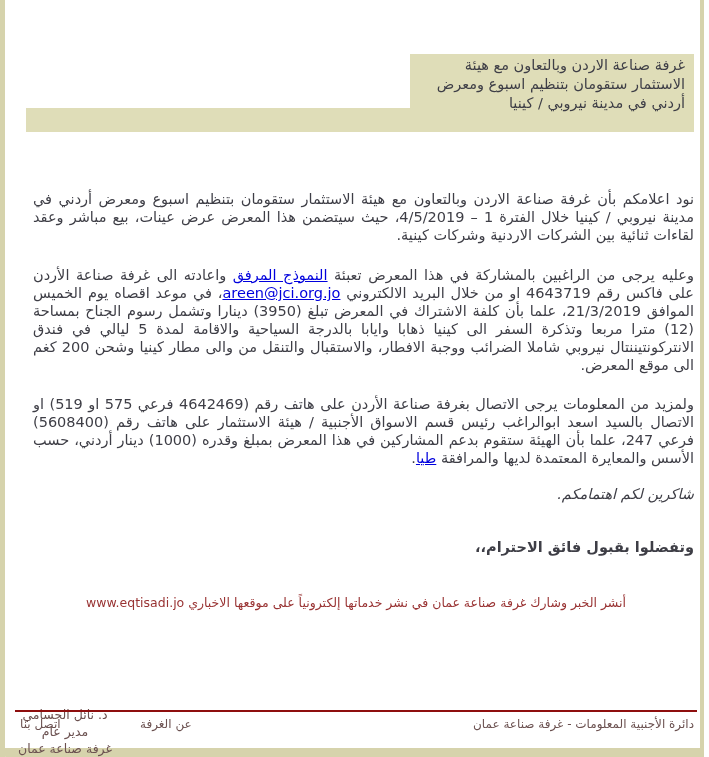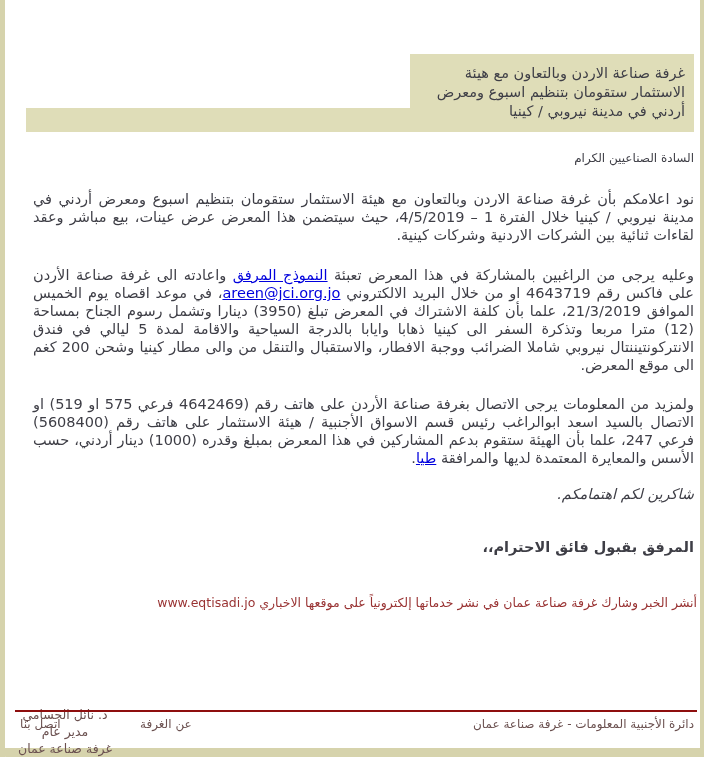--- a/index.html
+++ b/index.html
@@ -16,21 +16,21 @@
   .frame-left   { left: 0; top: 0; width: 5px; height: 757px; background: var(--frame, #d6d3ac); }
   .frame-right  { left: 700px; top: 0; width: 4px; height: 757px; background: var(--frame, #d6d3ac); }
   .frame-bottom { left: 0; top: 748px; width: 704px; height: 9px; background: var(--frame, #d6d3ac);
                   border-bottom-left-radius: 6px; border-bottom-right-radius: 4px; }
 
   
   .header-band { left: 26px; top: 108px; width: 668px; height: 24px; background: var(--beige, #dfddb8); }
   .header-box  { left: 410px; top: 54px; width: 284px; height: 78px; background: var(--beige, #dfddb8); }
   .header-title {
     direction: rtl; text-align: right;
-    padding: 10px 9px 0 4px;
+    padding: 2px 9px 0 4px;
     font-size: 14.5px; line-height: 19px;
     color: var(--text, #45453f);
   }
 
   
   .rtl { direction: rtl; unicode-bidi: embed; }
   .salutation {
     left: 33px; top: 149px; width: 661px;
     text-align: right; font-size: 12px; line-height: 18px;
     color: var(--text, #45454d);
@@ -45,21 +45,21 @@
   .p2 { top: 266px; }
   .p3 { top: 395px; }
   .thanks  { top: 485px; text-align: right; font-style: italic; }
   .closing { top: 538px; text-align: right; font-weight: bold; }
 
   a.link { color: var(--link, #0000dd); text-decoration: underline; cursor: pointer; }
   a.link.bold { font-weight: normal; }
 
   .promo {
     left: 15px; top: 594px; width: 682px;
-    text-align: right; font-size: 12.5px; line-height: 17px;
+    text-align: center; font-size: 12.5px; line-height: 17px;
     color: var(--maroon, #993333);
   }
 
   .signature {
     left: 13px; top: 658px; width: 104px;
     text-align: center; font-size: 12.5px; line-height: 17px;
     color: var(--muted, #6b5150);
     margin-top: 48px;
   }
   .divider { left: 15px; top: 710px; width: 682px; height: 2px; background: var(--redline, #8e0e0e); }
@@ -79,33 +79,32 @@
 <div class="abs frame-left"></div>
 <div class="abs frame-right"></div>
 <div class="abs frame-bottom"></div>
 
 <div class="abs header-band"></div>
 <div class="abs header-box">
   <div class="header-title">غرفة صناعة الاردن وبالتعاون مع هيئة الاستثمار ستقومان بتنظيم اسبوع ومعرض أردني في  مدينة نيروبي / كينيا</div>
 </div>
 
 <div class="abs salutation rtl">
-  <div>السادة الصناعيين الكرام</div>
 </div>
 
 <div class="abs para p1 rtl">
   <span>نود اعلامكم بأن غرفة صناعة الاردن وبالتعاون مع هيئة الاستثمار ستقومان بتنظيم اسبوع ومعرض أردني في  مدينة نيروبي / كينيا خلال الفترة 1 – 4/5/2019، حيث سيتضمن هذا المعرض عرض عينات، بيع مباشر وعقد لقاءات ثنائية بين الشركات الاردنية وشركات كينية.</span>
 </div>
 
 <div class="abs para p2 rtl"><span>وعليه يرجى من الراغبين بالمشاركة في هذا المعرض تعبئة </span><a class="link bold">النموذج المرفق</a><span> واعادته الى غرفة صناعة الأردن على فاكس رقم 4643719 او من خلال البريد الالكتروني </span><a class="link">areen@jci.org.jo</a><span>، في موعد اقصاه يوم الخميس الموافق 21/3/2019، علما بأن كلفة الاشتراك في المعرض تبلغ (3950) دينارا وتشمل رسوم الجناح بمساحة (12) مترا مربعا وتذكرة السفر الى كينيا ذهابا وايابا بالدرجة السياحية والاقامة لمدة 5 ليالي في فندق الانتركونتيننتال نيروبي شاملا الضرائب ووجبة الافطار، والاستقبال والتنقل من والى مطار كينيا وشحن 200 كغم الى موقع المعرض.</span></div>
 
 <div class="abs para p3 rtl"><span>ولمزيد من المعلومات يرجى الاتصال بغرفة صناعة الأردن على هاتف رقم (4642469 فرعي 575 او 519) او الاتصال بالسيد اسعد ابوالراغب رئيس قسم الاسواق الأجنبية / هيئة الاستثمار على هاتف رقم (5608400) فرعي 247، علما بأن الهيئة ستقوم بدعم المشاركين في هذا المعرض بمبلغ وقدره (1000) دينار أردني، حسب الأسس والمعايرة المعتمدة لديها والمرافقة </span><a class="link bold">طيا</a><span>.</span></div>
 
 <div class="abs para thanks rtl">شاكرين لكم اهتمامكم.</div>
-<div class="abs para closing rtl">المرفق بقبول فائق الاحترام،،</div>
+<div class="abs para closing rtl">وتفضلوا بقبول فائق الاحترام،،</div>
 
 <div class="abs promo rtl"><span>أنشر الخبر وشارك غرفة صناعة عمان في نشر خدماتها إلكترونياً على موقعها الاخباري </span><span>www.eqtisadi.jo</span></div>
 
 <div class="abs signature rtl">
   <div>د. نائل الحسامي</div>
   <div>مدير عام</div>
   <div>غرفة صناعة عمان</div>
 </div>
 
 <div class="abs divider"></div>

